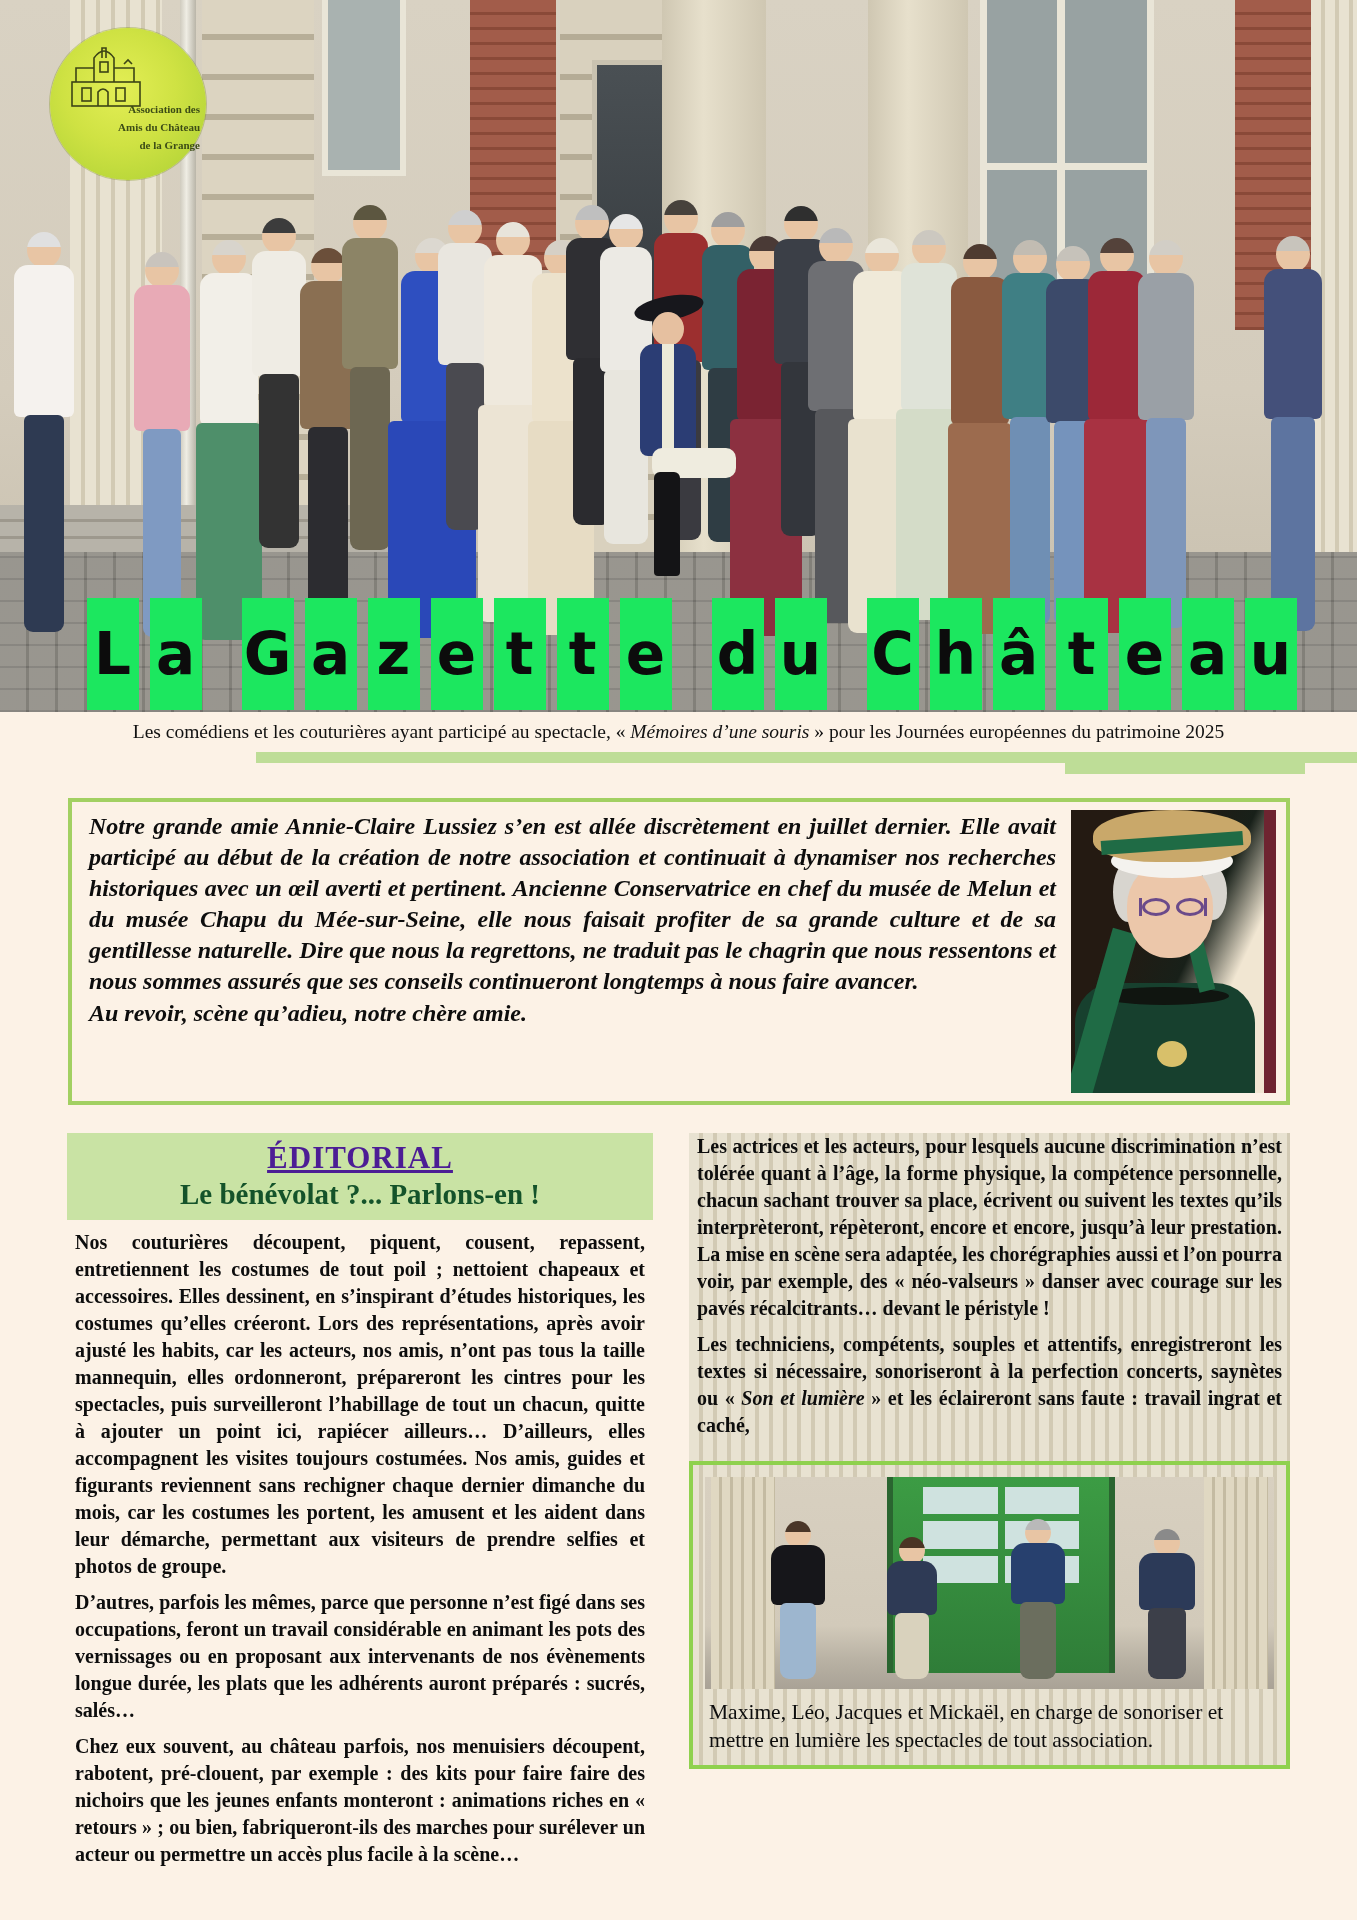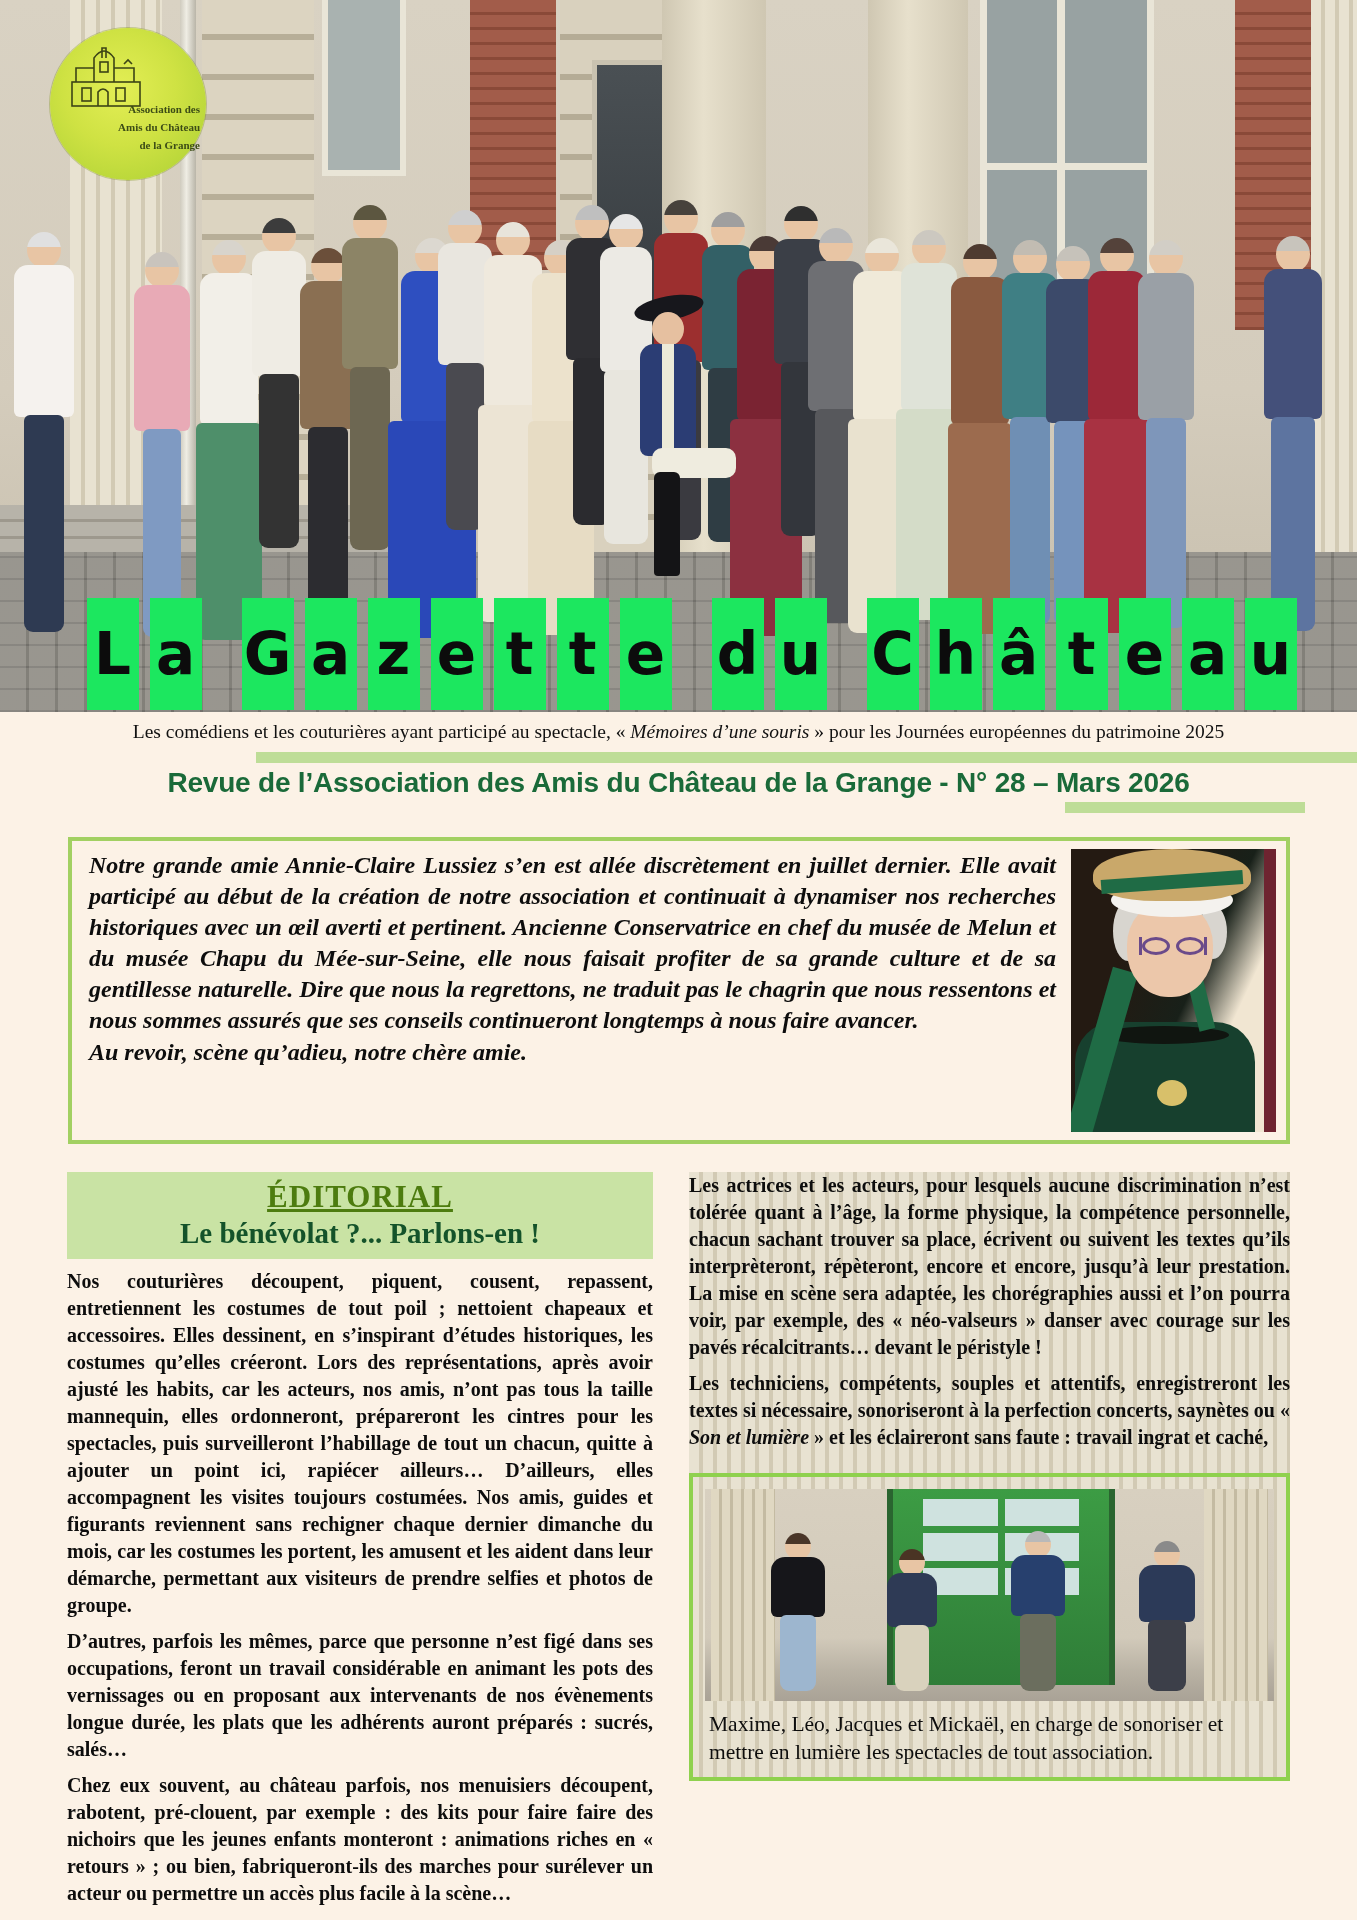--- a/index.html
+++ b/index.html
@@ -99,23 +99,23 @@
               border-left:3px solid #6a4a8a;border-right:3px solid #6a4a8a;display:flex;gap:6px;}
   .po-glasses i{flex:1;border:3px solid #6a4a8a;border-radius:50%;}
   .po-ribbon{position:absolute;left:118px;top:96px;width:16px;height:86px;background:#1f6b45;transform:rotate(-14deg);}
   .po-brooch{position:absolute;left:86px;bottom:26px;width:30px;height:26px;border-radius:50%;background:#d8c06a;}
 
   
   .columns{display:flex;gap:36px;padding:0 67px;margin-top:28px;align-items:flex-start;}
   .col-left{flex:0 0 586px;}
   .col-right{flex:1 1 auto;}
   .editorial-header{background:#c9e3a4;text-align:center;padding:7px 0 9px;}
-  .ed-title{font-size:31px;font-weight:bold;color:#4d7c0f;text-decoration:underline;letter-spacing:1px;margin:0;}
+  .ed-title{font-size:31px;font-weight:bold;color:#4c1d95;text-decoration:underline;letter-spacing:1px;margin:0;}
   .ed-sub{font-size:29px;font-weight:bold;color:#14532a;margin:2px 0 0;}
-  .body-par{font-weight:bold;font-size:20px;line-height:1.35;text-align:justify;color:#0d0d0d;margin:9px 0 0;}
+  .body-par{font-weight:bold;font-size:20px;line-height:1.35;text-align:justify;color:#0d0d0d;margin:9px 8px 0;}
   .body-par .it{font-style:italic;}
   .col-right .body-par:first-child{margin-top:0;}
 
   
   .tech-box{margin-top:22px;border:4px solid #8fd14e;padding:12px 12px 10px;}
   .tech-photo{position:relative;height:212px;overflow:hidden;
               background:linear-gradient(180deg,#d8d0c0 0%,#d2caba 70%,#b9b2a4 86%,#a9a296 100%);}
   .tp-col{position:absolute;top:0;bottom:0;width:64px;background:repeating-linear-gradient(90deg,#e0d8c2 0 8px,#c4bba2 8px 11px);}
   .tp-col.l{left:6px;} .tp-col.r{right:6px;}
   .tp-door{position:absolute;left:32%;width:38%;top:0;height:196px;background:linear-gradient(180deg,#3c9c44,#2f7d38);
@@ -327,21 +327,20 @@
         <div class="title-tile">e</div>
         <div class="title-tile">a</div>
         <div class="title-tile">u</div>
       </div>
   </div>
 
   <div class="hero-caption"><span>Les comédiens et les couturières ayant participé au spectacle, « </span><span class="it">Mémoires d’une souris</span><span> » pour les Journées européennes du patrimoine 2025</span></div>
 
   <div class="banner">
     <div class="banner-bar-top"></div>
-    <div class="banner-text">Revue de l’Association des Amis du Château de la Grange - N° 28 – Mars 2026</div>
     <div class="banner-bar-bottom"></div>
   </div>
 
   <div class="obituary-box">
     <div class="obituary-text">
       <p>Notre grande amie Annie-Claire Lussiez s’en est allée discrètement en juillet dernier. Elle avait participé au début de la création de notre association et continuait à dynamiser nos recherches historiques avec un œil averti et pertinent. Ancienne Conservatrice en chef du musée de Melun et du musée Chapu du Mée-sur-Seine, elle nous faisait profiter de sa grande culture et de sa gentillesse naturelle. Dire que nous la regrettons, ne traduit pas le chagrin que nous ressentons et nous sommes assurés que ses conseils continueront longtemps à nous faire avancer.</p>
       <p>Au revoir, scène qu’adieu, notre chère amie.</p>
     </div>
     <div class="portrait">
       <div class="po-dark"></div>

